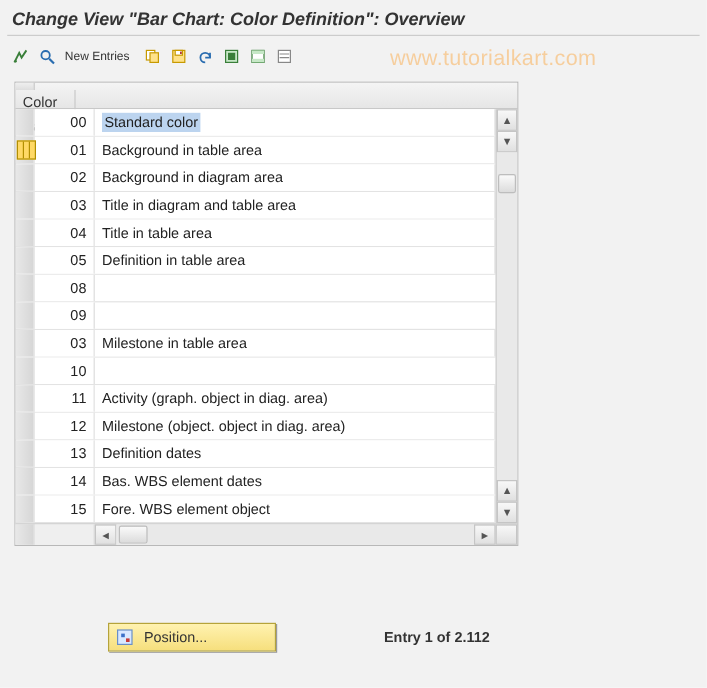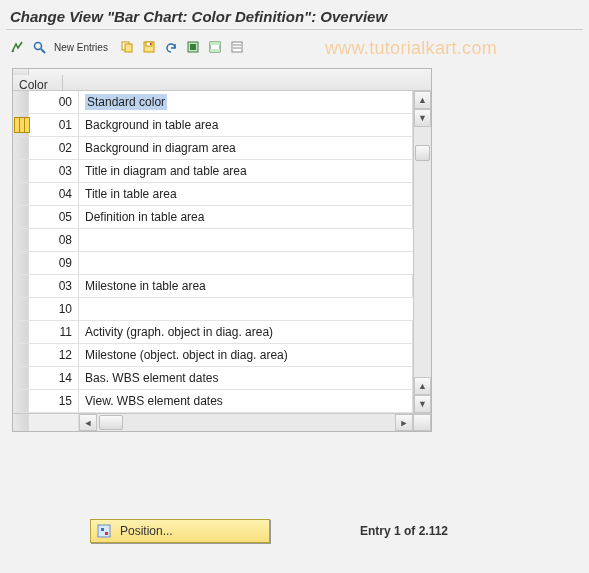--- a/index.html
+++ b/index.html
@@ -163,21 +163,21 @@
   .hcorner { width:18px; border:1px solid #c5c5c5; background:linear-gradient(#f8f8f8,#e0e0e0);}
   .footer {
     position:absolute;
     bottom: 30px;
     left: 0; right:0;
     display:flex;
     align-items:center;
   }
   .pos-btn {
     margin-left: 90px;
-    width: 180px;
+    width: 140px;
     height: 24px;
     background: linear-gradient(#fff2b0,#f6df7d);
     border: 1px solid #b5a33a;
     box-shadow: 1px 1px 0 #999;
     display:flex;
     align-items:center;
     cursor:pointer;
     font-size:12px;
     color:#333;
   }
@@ -342,30 +342,37 @@
           </div>
           <div class="row">
             <div class="cell rowhandle"></div>
             <div class="cell c-color">12</div>
             <div class="cell c-name">
               <span>Milestone (object. object in diag. area)</span>
             </div>
           </div>
           <div class="row">
             <div class="cell rowhandle"></div>
+            <div class="cell c-color">13</div>
+            <div class="cell c-name">
+              <span>Definition dates</span>
+            </div>
+          </div>
+          <div class="row">
+            <div class="cell rowhandle"></div>
             <div class="cell c-color">14</div>
             <div class="cell c-name">
               <span>Bas. WBS element dates</span>
             </div>
           </div>
           <div class="row">
             <div class="cell rowhandle"></div>
             <div class="cell c-color">15</div>
             <div class="cell c-name">
-              <span>View. WBS element dates</span>
+              <span>Fore. WBS element object</span>
             </div>
           </div>
         </div>
       <div class="vscroll">
         <div class="vbtn">▲</div>
         <div class="vbtn">▼</div>
         <div class="vtrack">
           <div class="vthumb"></div>
         </div>
         <div class="vbtn">▲</div>

